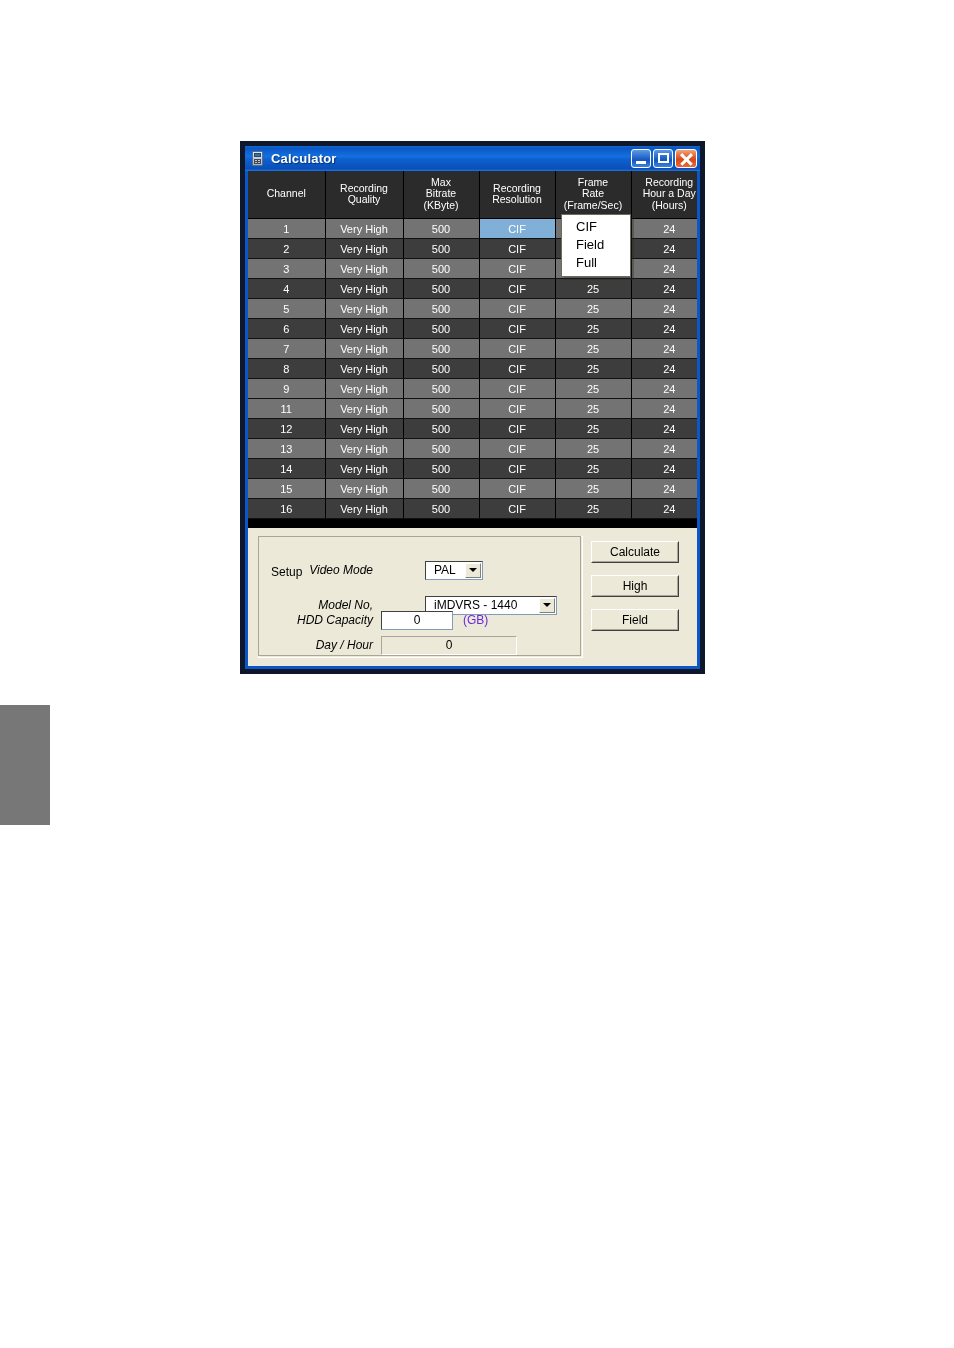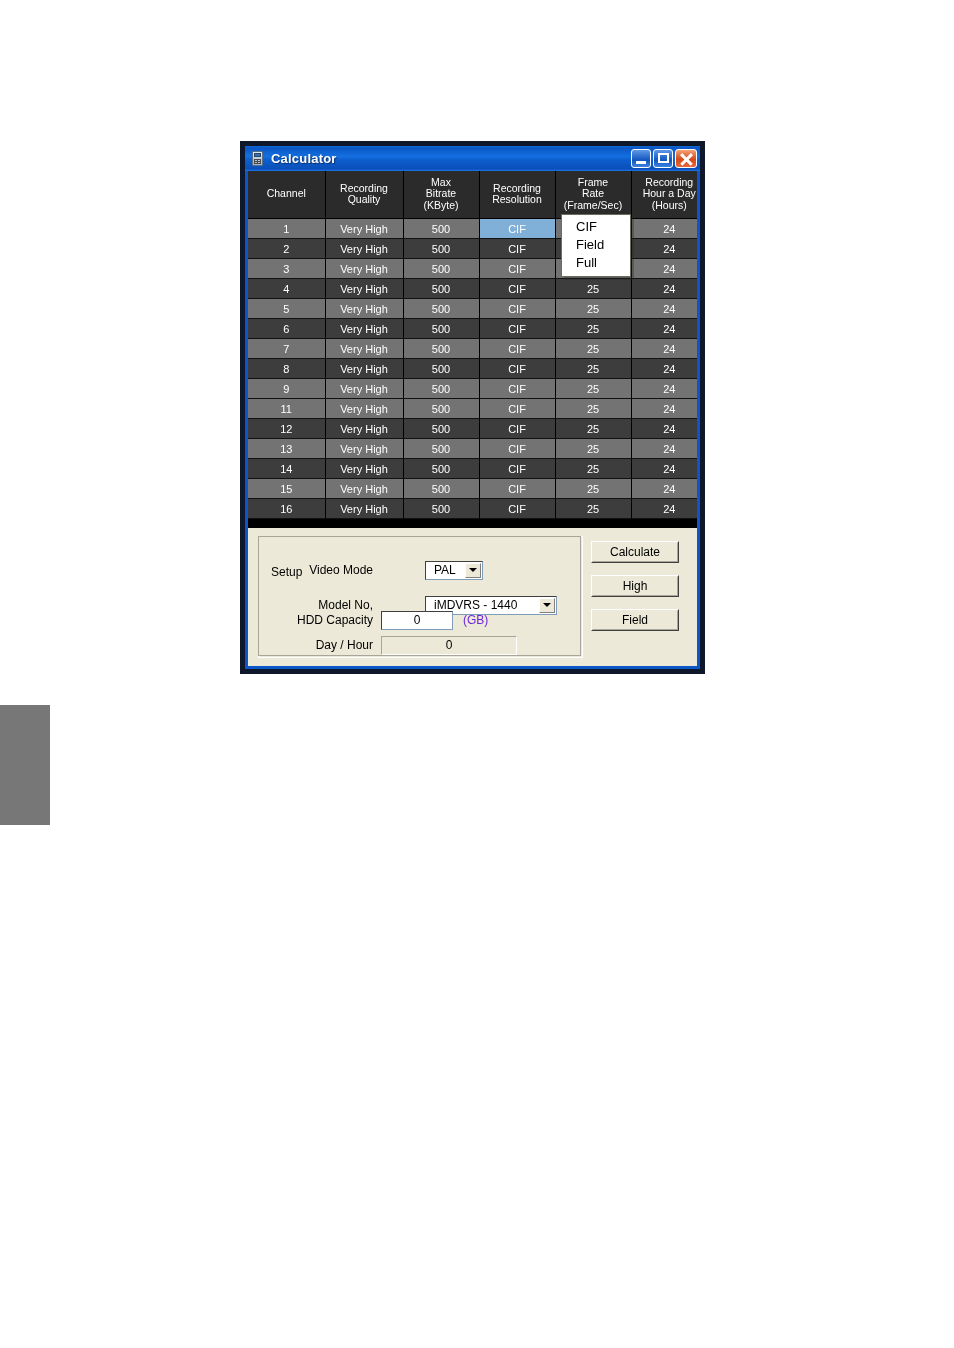--- a/index.html
+++ b/index.html
@@ -268,20 +268,21 @@
     align-items: center;
   }
   .flabel {
     width: 122px;
     text-align: right;
     font-size: 12px;
     color: #000000;
     padding-right: 8px;
     box-sizing: border-box;
     white-space: nowrap;
+    font-style: italic;
   }
   .combo {
     height: 19px;
     background: #ffffff;
     border: 1px solid #7f9db9;
     border-top-color: #404040;
     border-left-color: #404040;
     box-sizing: border-box;
     display: flex;
     align-items: center;

